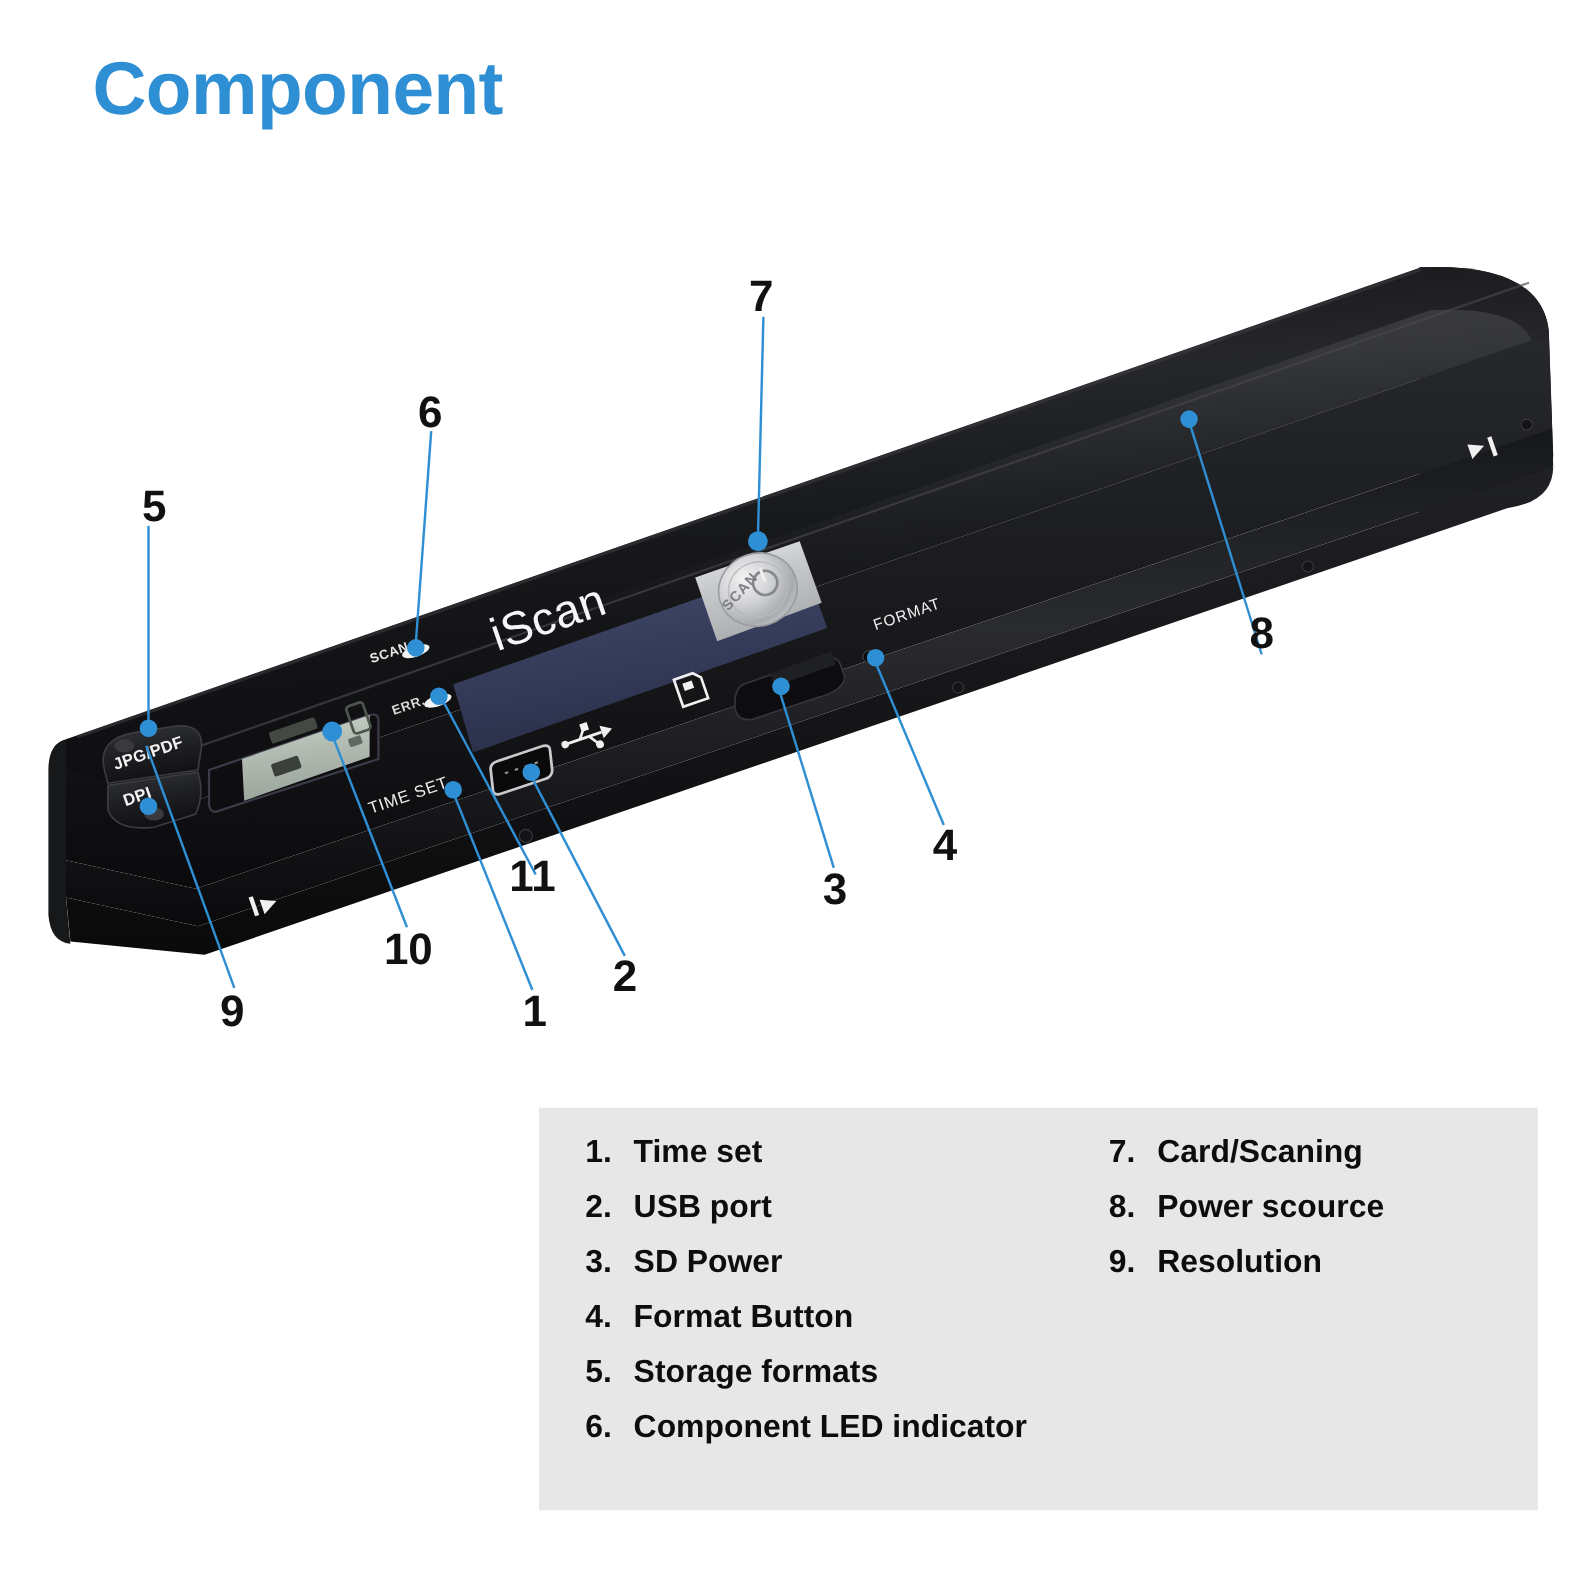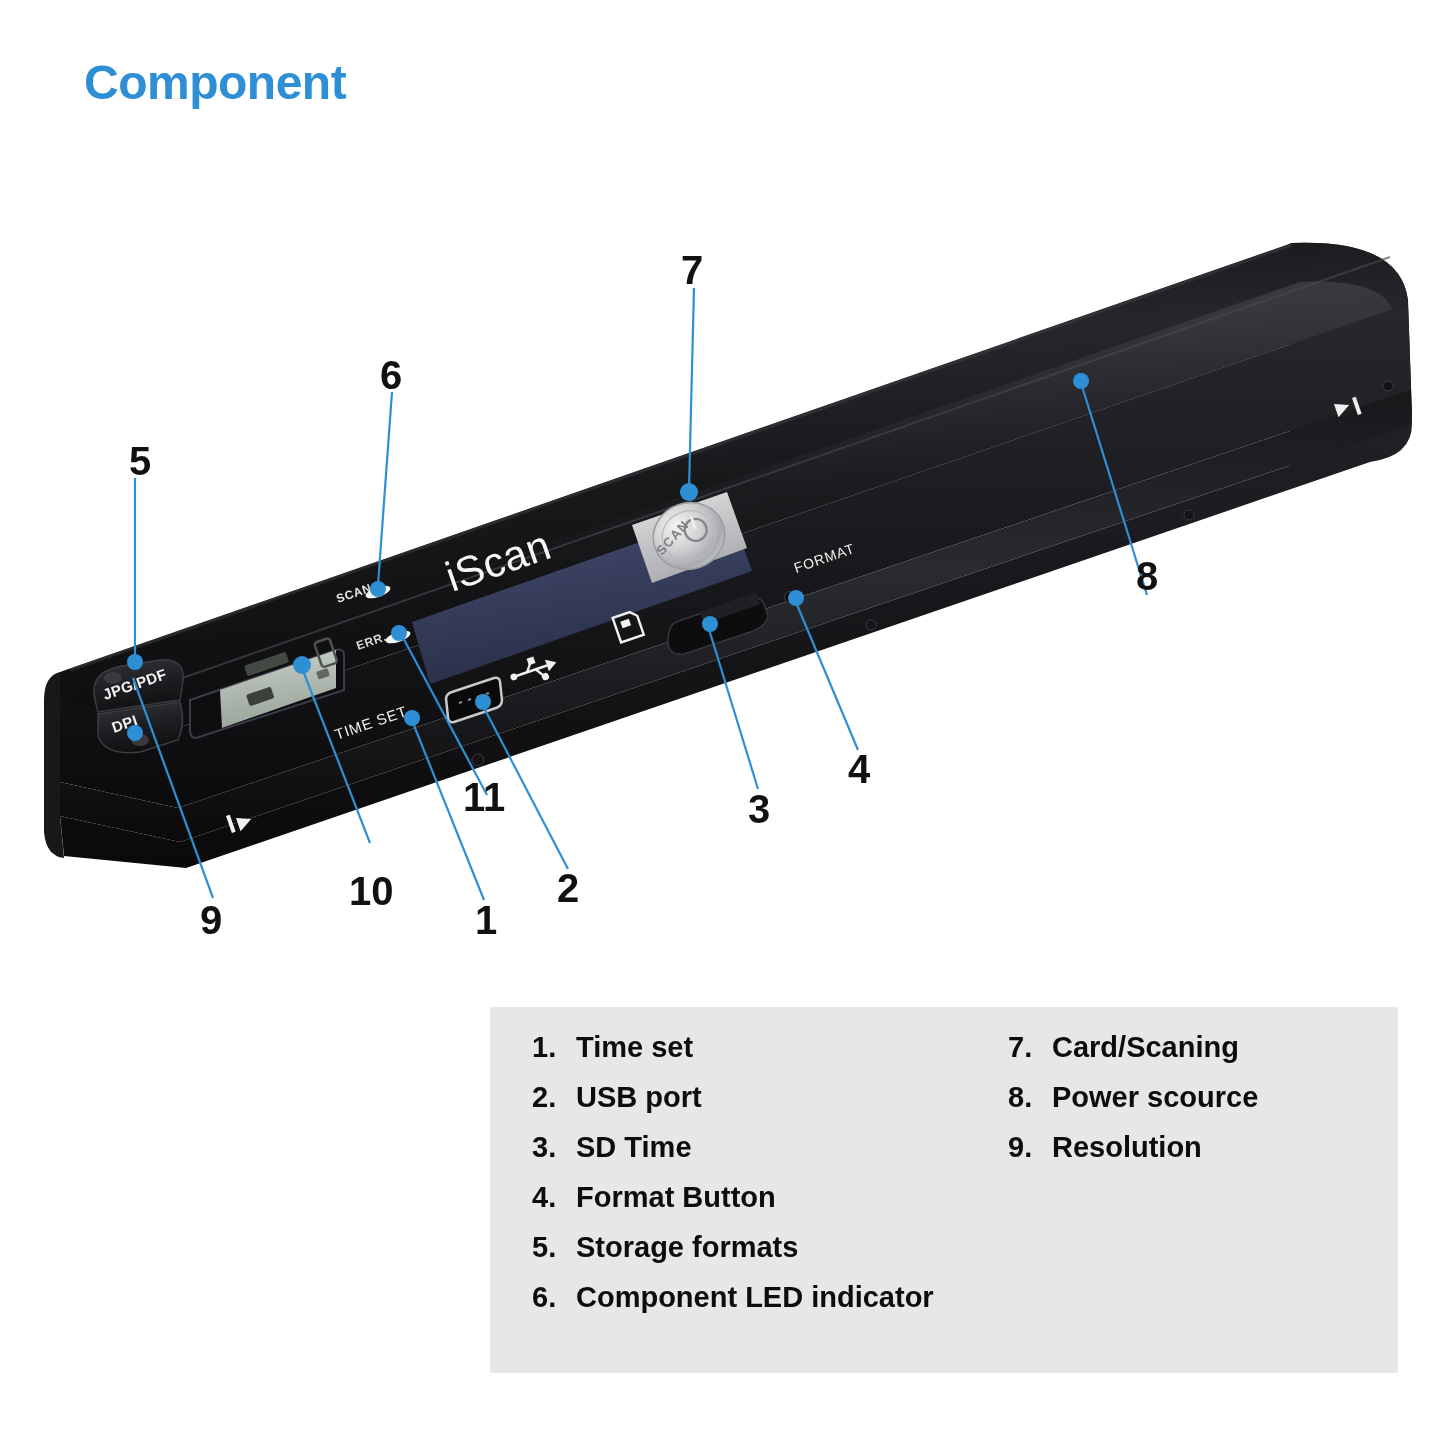--- a/index.html
+++ b/index.html
@@ -18,27 +18,26 @@
     background: #ffffff;
     overflow: hidden;
   }
 
   
   #title {
     position: absolute;
     left: 84px;
     top: 47px;
     font-family: "Liberation Sans", sans-serif;
-    font-size: 48px;
+    font-size: 68px;
     font-weight: 600;
     letter-spacing: -0.5px;
     color: #2f8fd4;
     line-height: 1;
     white-space: nowrap;
-    margin-top: 12px;
   }
 
   
   #illustration {
     position: absolute;
     left: 0;
     top: 0;
     width: 1445px;
     height: 980px;
   }
@@ -316,41 +315,41 @@
         <circle cx="710" cy="624" r="8"></circle>
         <circle cx="796" cy="598" r="8"></circle>
       </g>
     </svg>
 
     <div class="callout-num" style="left:129px; top:441px;">5</div>
     <div class="callout-num" style="left:380px; top:355px;">6</div>
     <div class="callout-num" style="left:681px; top:250px;">7</div>
     <div class="callout-num" style="left:1136px; top:556px;">8</div>
     <div class="callout-num" style="left:200px; top:900px;">9</div>
-    <div class="callout-num" style="left:349px; top:843px;margin-top:28px;">10</div>
+    <div class="callout-num" style="left:349px; top:843px;">10</div>
     <div class="callout-num" style="left:475px; top:900px;">1</div>
     <div class="callout-num" style="left:557px; top:868px;">2</div>
     <div class="callout-num" style="left:463px; top:777px;">11</div>
     <div class="callout-num" style="left:748px; top:789px;">3</div>
     <div class="callout-num" style="left:848px; top:749px;">4</div>
   </div>
 
   <div id="legend">
     <div class="legend-col" id="legend-col-left">
       <div class="legend-item">
         <span class="legend-num">1.</span>
         <span class="legend-label">Time set</span>
       </div>
       <div class="legend-item">
         <span class="legend-num">2.</span>
         <span class="legend-label">USB port</span>
       </div>
       <div class="legend-item">
         <span class="legend-num">3.</span>
-        <span class="legend-label">SD Time</span>
+        <span class="legend-label">SD Power</span>
       </div>
       <div class="legend-item">
         <span class="legend-num">4.</span>
         <span class="legend-label">Format Button</span>
       </div>
       <div class="legend-item">
         <span class="legend-num">5.</span>
         <span class="legend-label">Storage formats</span>
       </div>
       <div class="legend-item">

